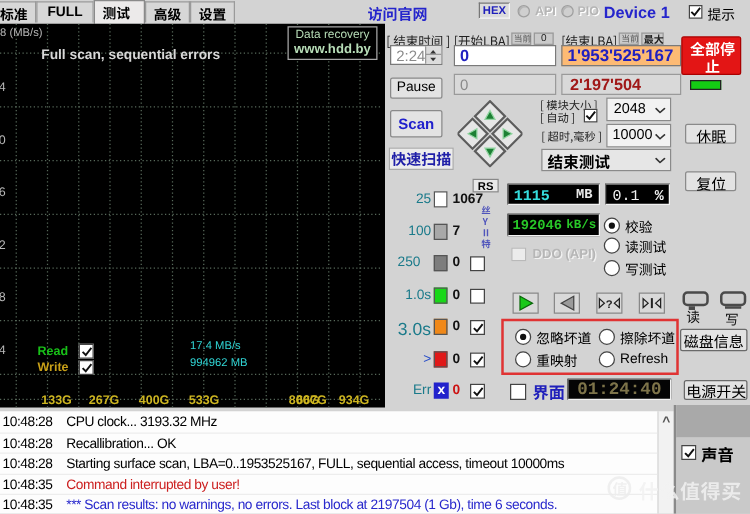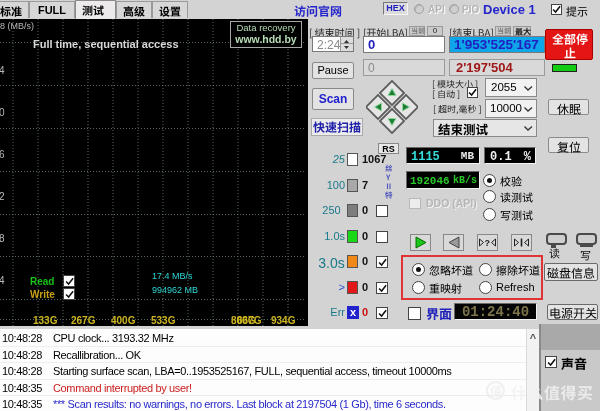--- a/index.html
+++ b/index.html
@@ -81,21 +81,21 @@
         <line x1="0" y1="300.5" x2="306" y2="300.5"></line>
       </g>
     </svg>
 <div class="abs" style="left:0;top:2px;font-size:9px;color:#b8b8b8;">8 (MB/s)</div>
 <div class="abs" style="left:-1px;top:46px;font-size:10px;color:#b8b8b8;">4</div>
 <div class="abs" style="left:-1px;top:88px;font-size:10px;color:#b8b8b8;">0</div>
 <div class="abs" style="left:-1px;top:130px;font-size:10px;color:#b8b8b8;">6</div>
 <div class="abs" style="left:-1px;top:172px;font-size:10px;color:#b8b8b8;">2</div>
 <div class="abs" style="left:-1px;top:214px;font-size:10px;color:#b8b8b8;">8</div>
 <div class="abs" style="left:-1px;top:256px;font-size:10px;color:#b8b8b8;">4</div>
-<div class="abs" style="left:33px;top:19px;font-size:11px;font-weight:bold;color:#d8d8d8;">Full time, sequential access</div>
+<div class="abs" style="left:33px;top:19px;font-size:11px;font-weight:bold;color:#d8d8d8;">Full scan, sequential errors</div>
 <div class="abs" style="left:230px;top:2px;width:72px;height:27px;background:#000;border:1px solid #a8a8a8;text-align:center;">
       <div style="font-size:9.5px;font-weight:normal;color:#b7ddb7;line-height:12px;">Data recovery</div>
       <div style="font-size:10.5px;font-weight:bold;color:#b7ddb7;line-height:11px;">www.hdd.by</div>
     </div>
 <div class="abs" style="left:30px;top:257px;font-size:10px;font-weight:bold;color:#18c018;">Read</div>
 <div class="abs" style="left:30px;top:270px;font-size:10px;font-weight:bold;color:#c8a018;">Write</div>
 <div class="abs cb" style="left:63px;top:256px;width:12px;height:12px;"></div>
 <svg style="position:absolute;left:64.5px;top:257.5px" width="9" height="9">
       <path d="M1.08 4.5 L3.6 7.0200000000000005 L8.1 1.2600000000000002" stroke="#111" stroke-width="1.5" fill="none"></path>
     </svg>
@@ -160,21 +160,21 @@
     <div style="position:absolute;right:0;top:0;width:13px;height:7px;background:#dcdcdc;border-left:1px solid #999;border-bottom:1px solid #999;"></div>
     <div style="position:absolute;right:0;bottom:0;width:13px;height:7px;background:#dcdcdc;border-left:1px solid #999;"></div>
     <svg style="position:absolute;right:4px;top:2.5px" width="5" height="3">
       <path d="M2.5 0 L5 3 L0 3 Z" fill="#333"></path>
     </svg>
     <svg style="position:absolute;right:4px;bottom:2.5px" width="5" height="3">
       <path d="M2.5 3 L5 0 L0 0 Z" fill="#333"></path>
     </svg>
   </div>
 <div class="abs" style="left:363px;top:36px;width:82px;height:17px;background:#fff;border:1px solid #7a7a7a;font-size:13px;font-weight:bold;color:#2020c0;padding:0 0 0 4px;">0</div>
-<div class="abs" style="left:449px;top:36px;width:96px;height:17px;background:#0ea5e9;border:1px solid #7a7a7a;font-size:13.5px;font-weight:bold;color:#2020c0;padding:0 0 0 4px;">1'953'525'167</div>
+<div class="abs" style="left:449px;top:36px;width:96px;height:17px;background:#fdba74;border:1px solid #7a7a7a;font-size:13.5px;font-weight:bold;color:#2020c0;padding:0 0 0 4px;">1'953'525'167</div>
 <div class="abs" style="left:363px;top:59px;width:82px;height:17px;background:#d9d9d9;border:1px solid #9a9a9a;font-size:12px;color:#8a8a8a;padding:1px 0 0 4px;">0</div>
 <div class="abs" style="left:449px;top:59px;width:96px;height:17px;background:#d9d9d9;border:1px solid #9a9a9a;font-size:13px;font-weight:bold;color:#a01818;padding:0 0 0 6px;">2'197'504</div>
 <div class="abs btn" style="left:312px;top:62px;width:42px;height:17px;font-size:11px;line-height:15px;text-align:center;color:#000;">Pause</div>
 <div class="abs btn" style="left:312px;top:88px;width:42px;height:22px;font-size:12px;font-weight:bold;color:#2020cc;line-height:20px;text-align:center;">Scan</div>
 <div class="abs" style="left:311px;top:118px;width:52px;height:18px;background:#ececec;border:1px solid #aaa;"></div>
 <svg style="position:absolute;left:313.0px;top:119.0px;" width="50.0" height="17.6" fill="#2020a8">
     <path transform="translate(0.00,12.72) scale(0.01200,-0.01200)" d="M152 850V-89H271V588C291 539 308 488 316 452L403 493C390 543 357 623 326 684L271 661V850ZM65 652C58 569 41 457 17 389L106 358C130 434 147 553 152 640ZM782 403H679C681 434 682 465 682 495V587H782ZM561 850V698H387V587H561V495C561 465 561 434 558 403H342V289H541C514 179 449 72 296 -2C324 -24 365 -69 382 -95C521 -16 597 90 638 202C692 68 772 -34 898 -92C916 -57 955 -5 984 20C857 68 775 166 725 289H962V403H899V698H682V850Z"></path>
     <path transform="translate(12.00,12.72) scale(0.01200,-0.01200)" d="M46 752C101 700 170 628 200 580L297 654C263 701 191 769 136 817ZM279 491H38V380H164V114C120 94 71 59 25 16L98 -87C143 -31 195 28 230 28C255 28 288 1 335 -22C410 -60 497 -71 617 -71C715 -71 875 -65 941 -60C943 -28 960 26 973 57C876 43 723 35 621 35C515 35 422 42 355 75C322 91 299 106 279 117ZM459 516H569V430H459ZM685 516H798V430H685ZM569 848V763H321V663H569V608H349V339H517C463 273 379 211 296 179C321 157 355 115 372 88C444 124 514 184 569 253V71H685V248C759 200 832 145 872 103L945 185C897 231 807 291 724 339H914V608H685V663H947V763H685V848Z"></path>
     <path transform="translate(24.00,12.72) scale(0.01200,-0.01200)" d="M174 844V666H41V555H174V376L28 345L59 230L174 258V40C174 26 169 21 155 21C142 21 100 20 60 22C75 -8 90 -57 94 -87C165 -87 213 -84 247 -66C280 -48 291 -18 291 39V287L419 320L404 430L291 403V555H404V666H291V844ZM423 759V649H806V445H447V327H806V87H416V-24H806V-81H921V759Z"></path>
     <path transform="translate(36.00,12.72) scale(0.01200,-0.01200)" d="M726 850V719H590V850H475V719H360V611H475V498H590V611H726V498H842V611H960V719H842V850ZM502 166H603V68H502ZM502 268V363H603V268ZM815 166V68H710V166ZM815 268H710V363H815ZM393 467V-84H502V-36H815V-79H929V467ZM141 849V660H37V550H141V371L21 342L47 227L141 254V51C141 38 136 34 124 34C112 33 77 33 41 34C55 3 69 -47 72 -76C136 -76 180 -72 210 -53C241 -35 250 -5 250 50V285L352 315L337 423L250 400V550H341V660H250V849Z"></path>
@@ -202,21 +202,21 @@
 <svg style="position:absolute;left:432.0px;top:88.0px;" width="30.1" height="13.7" fill="#222">
     <path transform="translate(0.00,9.54) scale(0.00900,-0.00900)" d="M106 -170H304V-118H174V739H304V792H106Z"></path>
     <path transform="translate(5.06,9.54) scale(0.00900,-0.00900)" d="M239 411H774V264H239ZM239 482V631H774V482ZM239 194H774V46H239ZM455 842C447 802 431 747 416 703H163V-81H239V-25H774V-76H853V703H492C509 741 526 787 542 830Z"></path>
     <path transform="translate(14.06,9.54) scale(0.00900,-0.00900)" d="M89 758V691H476V758ZM653 823C653 752 653 680 650 609H507V537H647C635 309 595 100 458 -25C478 -36 504 -61 517 -79C664 61 707 289 721 537H870C859 182 846 49 819 19C809 7 798 4 780 4C759 4 706 4 650 10C663 -12 671 -43 673 -64C726 -68 781 -68 812 -65C844 -62 864 -53 884 -27C919 17 931 159 945 571C945 582 945 609 945 609H724C726 680 727 752 727 823ZM89 44 90 45V43C113 57 149 68 427 131L446 64L512 86C493 156 448 275 410 365L348 348C368 301 388 246 406 194L168 144C207 234 245 346 270 451H494V520H54V451H193C167 334 125 216 111 183C94 145 81 118 65 113C74 95 85 59 89 44Z"></path>
     <path transform="translate(25.07,9.54) scale(0.00900,-0.00900)" d="M34 -170H233V792H34V739H164V-118H34Z"></path>
   </svg>
 <div class="abs cb" style="left:467px;top:87px;width:11px;height:11px;"></div>
 <svg style="position:absolute;left:468px;top:88px" width="9" height="9">
     <path d="M1.08 4.5 L3.6 7.0200000000000005 L8.1 1.2600000000000002" stroke="#111" stroke-width="1.6" fill="none"></path>
   </svg>
-<div class="abs" style="left:485px;top:78px;width:52px;height:19px;background:#f2f2f2;border:1px solid #8a8a8a;font-size:11.5px;padding:2px 0 0 5px;color:#000;">2055</div>
+<div class="abs" style="left:485px;top:78px;width:52px;height:19px;background:#f2f2f2;border:1px solid #8a8a8a;font-size:11.5px;padding:2px 0 0 5px;color:#000;">2048</div>
 <svg style="position:absolute;left:524px;top:86px" width="9" height="5">
     <path d="M0.5 0.5 L4.0 4 L8 0.5" stroke="#333" stroke-width="1.3" fill="none"></path>
   </svg>
 <svg style="position:absolute;left:433.0px;top:103.0px;" width="50.6" height="13.7" fill="#222">
     <path transform="translate(0.00,9.54) scale(0.00900,-0.00900)" d="M106 -170H304V-118H174V739H304V792H106Z"></path>
     <path transform="translate(5.06,9.54) scale(0.00900,-0.00900)" d="M594 348H833V164H594ZM523 411V101H908V411ZM97 389C94 213 85 55 27 -45C44 -53 75 -72 88 -81C117 -28 135 39 146 115C219 -21 339 -54 553 -54H940C944 -32 958 3 970 20C908 17 601 17 552 18C452 18 374 26 313 51V252H470V319H313V461H473C488 450 505 436 513 427C621 489 682 584 702 733H856C849 603 840 552 827 537C820 529 811 527 796 528C782 528 743 528 701 532C712 514 719 487 720 467C765 465 807 465 830 467C856 469 873 475 888 492C911 518 921 588 929 768C930 777 930 798 930 798H490V733H631C615 617 568 537 480 486V529H302V653H460V720H302V840H232V720H73V653H232V529H52V461H246V93C208 126 180 174 159 241C162 287 164 335 165 385Z"></path>
     <path transform="translate(14.06,9.54) scale(0.00900,-0.00900)" d="M474 452C527 375 595 269 627 208L693 246C659 307 590 409 536 485ZM324 402V174H153V402ZM324 469H153V688H324ZM81 756V25H153V106H394V756ZM764 835V640H440V566H764V33C764 13 756 6 736 6C714 4 640 4 562 7C573 -15 585 -49 590 -70C690 -70 754 -69 790 -56C826 -44 840 -22 840 33V566H962V640H840V835Z"></path>
     <path transform="translate(23.06,9.54) scale(0.00900,-0.00900)" d="M75 -190C165 -152 221 -77 221 19C221 86 192 126 144 126C107 126 75 102 75 62C75 22 106 -2 142 -2L153 -1C152 -61 115 -109 53 -136Z"></path>
     <path transform="translate(25.56,9.54) scale(0.00900,-0.00900)" d="M70 421V256H137V366H864V262H932V421ZM268 601H737V522H268ZM194 648V474H816V648ZM430 826C444 807 458 783 470 761H55V701H947V761H555C541 787 519 822 499 849ZM727 356C605 327 378 306 196 297C202 284 209 265 211 252C280 255 356 260 431 266V212L127 192L132 143L431 163V107L79 84L84 32L431 55V30C431 -48 464 -66 584 -66C609 -66 809 -66 837 -66C925 -66 949 -43 959 49C938 53 911 61 894 71C890 1 880 -10 830 -10C787 -10 618 -10 586 -10C518 -10 504 -3 504 30V60L905 87L900 138L504 112V168L846 191L841 239L504 217V273C601 283 691 296 759 311Z"></path>
     <path transform="translate(34.56,9.54) scale(0.00900,-0.00900)" d="M493 670C478 561 452 445 416 368C433 362 465 347 479 337C515 418 545 540 563 657ZM775 662C822 576 869 462 887 387L955 412C936 487 889 598 839 684ZM839 351C766 154 609 41 360 -11C376 -28 393 -57 401 -77C664 -14 830 112 909 329ZM633 840V221H705V840ZM372 826C297 793 165 763 53 745C61 729 71 704 74 687C117 693 164 700 210 709V558H43V488H201C161 373 93 243 30 172C42 154 60 124 68 103C118 164 170 263 210 363V-78H284V385C317 336 355 274 371 242L416 301C397 328 311 439 284 468V488H425V558H284V725C333 737 380 751 418 766Z"></path>
@@ -229,27 +229,27 @@
 <div class="abs" style="left:433px;top:119px;width:104px;height:18px;background:#e6e6e6;border:1px solid #8a8a8a;"></div>
 <svg style="position:absolute;left:437.5px;top:121.0px;" width="52.0" height="18.2" fill="#000">
     <path transform="translate(0.00,13.25) scale(0.01250,-0.01250)" d="M26 73 45 -50C152 -27 292 0 423 29L413 141C273 115 125 88 26 73ZM57 419C74 426 99 433 189 443C155 398 126 363 110 348C76 312 54 291 26 285C40 252 60 194 66 170C95 185 140 197 412 245C408 271 405 317 406 349L233 323C304 402 373 494 429 586L323 655C305 620 284 584 263 550L178 544C234 619 288 711 328 800L204 851C167 739 100 622 78 592C56 562 38 542 16 536C31 503 51 444 57 419ZM622 850V727H411V612H622V502H438V388H932V502H747V612H956V727H747V850ZM462 314V-89H579V-46H791V-85H914V314ZM579 62V206H791V62Z"></path>
     <path transform="translate(12.50,13.25) scale(0.01250,-0.01250)" d="M137 567V244H371C283 156 155 78 30 35C57 10 94 -36 113 -66C228 -18 344 61 436 154V-90H561V161C653 64 770 -18 887 -68C906 -36 945 13 973 38C848 80 719 158 631 244H872V567H561V646H931V756H561V849H436V756H71V646H436V567ZM253 461H436V350H253ZM561 461H749V350H561Z"></path>
     <path transform="translate(25.00,13.25) scale(0.01250,-0.01250)" d="M305 797V139H395V711H568V145H662V797ZM846 833V31C846 16 841 11 826 11C811 11 764 10 715 12C727 -16 741 -60 745 -86C817 -86 867 -83 898 -67C930 -51 940 -23 940 31V833ZM709 758V141H800V758ZM66 754C121 723 196 677 231 646L304 743C266 773 190 815 137 841ZM28 486C82 457 156 412 192 383L264 479C224 507 148 548 96 573ZM45 -18 153 -79C194 19 237 135 271 243L174 305C135 188 83 61 45 -18ZM436 656V273C436 161 420 54 263 -17C278 -32 306 -70 314 -90C405 -49 457 9 487 74C531 25 583 -41 607 -82L683 -34C657 9 601 74 555 121L491 83C517 144 523 210 523 272V656Z"></path>
     <path transform="translate(37.50,13.25) scale(0.01250,-0.01250)" d="M97 764C151 716 220 649 251 604L334 686C300 729 228 793 175 836ZM381 428V318H462V103L399 87L400 88C389 111 376 158 370 190L281 134V541H49V426H167V123C167 79 136 46 113 32C133 8 161 -44 169 -73C187 -53 217 -33 367 66L394 -32C480 -7 588 24 689 54L672 158L572 131V318H647V428ZM658 842 662 657H351V543H666C683 153 729 -81 855 -83C896 -83 953 -45 978 149C959 160 904 193 884 218C880 128 872 78 859 79C824 80 797 278 785 543H966V657H891L965 705C947 742 904 798 867 839L787 790C820 750 857 696 875 657H782C780 717 780 779 780 842Z"></path>
   </svg>
 <svg style="position:absolute;left:524px;top:126px" width="9" height="5">
     <path d="M0.5 0.5 L4.0 4 L8 0.5" stroke="#333" stroke-width="1.3" fill="none"></path>
   </svg>
-<div class="abs" style="left:318px;top:153px;width:27px;text-align:right;font-size:11px;color:#1a7a8a;font-style:italic;">25</div>
+<div class="abs" style="left:318px;top:153px;width:27px;text-align:right;font-size:11px;color:#1a7a8a;">25</div>
 <div class="abs" style="left:347px;top:153px;width:11px;height:13px;background:#ffffff;border:1px solid #555;"></div>
 <div class="abs" style="left:362px;top:153px;font-size:11px;font-weight:bold;color:#111;">1067</div>
 <div class="abs" style="left:318px;top:179px;width:27px;text-align:right;font-size:11px;color:#1a7a8a;">100</div>
 <div class="abs" style="left:347px;top:179px;width:11px;height:13px;background:#a8a8a8;border:1px solid #555;"></div>
 <div class="abs" style="left:362px;top:179px;font-size:11px;font-weight:bold;color:#111;">7</div>
-<div class="abs" style="left:318px;top:204px;width:27px;text-align:center;font-size:11px;color:#1a7a8a;">250</div>
+<div class="abs" style="left:318px;top:204px;width:27px;text-align:left;font-size:11px;color:#1a7a8a;">250</div>
 <div class="abs" style="left:347px;top:204px;width:11px;height:13px;background:#7d7d7d;border:1px solid #555;"></div>
 <div class="abs" style="left:362px;top:204px;font-size:11px;font-weight:bold;color:#111;">0</div>
 <div class="abs cb" style="left:376px;top:205px;width:12px;height:12px;"></div>
 <div class="abs" style="left:318px;top:230px;width:27px;text-align:right;font-size:11px;color:#1a7a8a;">1.0s</div>
 <div class="abs" style="left:347px;top:230px;width:11px;height:13px;background:#18d818;border:1px solid #555;"></div>
 <div class="abs" style="left:362px;top:230px;font-size:11px;font-weight:bold;color:#111;">0</div>
 <div class="abs cb" style="left:376px;top:231px;width:12px;height:12px;"></div>
 <div class="abs" style="left:318px;top:255px;width:27px;text-align:center;font-size:14px;color:#1a7a8a;">3.0s</div>
 <div class="abs" style="left:347px;top:255px;width:11px;height:13px;background:#f08818;border:1px solid #555;"></div>
 <div class="abs" style="left:362px;top:255px;font-size:11px;font-weight:bold;color:#111;">0</div>
@@ -282,21 +282,21 @@
     <path transform="translate(0.00,7.95) scale(0.00750,-0.00750)" d="M260 0H409V743H260ZM591 0H740V743H591Z"></path>
   </svg>
 <svg style="position:absolute;left:384.8px;top:190.0px;" width="9.5" height="11.8" fill="#5055bb">
     <path transform="translate(0.00,7.95) scale(0.00750,-0.00750)" d="M456 201C498 153 547 86 567 43L658 105C636 148 585 210 543 255H746V46C746 33 741 30 725 29C710 29 656 29 608 31C624 -2 639 -54 643 -88C716 -88 772 -86 810 -68C849 -49 860 -16 860 44V255H958V365H860V456H968V567H746V652H925V761H746V850H632V761H458V652H632V567H401V456H746V365H420V255H540ZM75 771C68 649 51 518 24 438C48 428 92 407 112 393C124 433 135 484 144 540H199V327C138 311 83 297 39 287L64 165L199 206V-90H313V241L400 268L391 379L313 358V540H390V655H313V849H199V655H160L169 753Z"></path>
   </svg>
 <div class="abs sunken" style="left:406px;top:147px;width:74px;height:17px;background:#000;">
     <span style="position:absolute;left:4px;top:2px;font-family:'Liberation Mono',monospace;font-size:12px;font-weight:bold;color:#35dede;">1115</span>
     <span style="position:absolute;right:5px;top:2px;font-family:'Liberation Mono',monospace;font-size:11px;font-weight:bold;color:#e8e8e8;">MB</span>
   </div>
 <div class="abs sunken" style="left:484px;top:147px;width:52px;height:17px;background:#000;">
-    <span style="position:absolute;left:5px;top:2px;font-family:'Liberation Mono',monospace;font-size:12px;font-weight:bold;color:#f0f0f0;">0.1</span>
+    <span style="position:absolute;left:5px;top:2px;font-family:'Liberation Mono',monospace;font-size:12px;font-weight:normal;color:#f0f0f0;">0.1</span>
     <span style="position:absolute;right:4px;top:2px;font-family:'Liberation Mono',monospace;font-size:12px;font-weight:bold;color:#f0f0f0;">%</span>
   </div>
 <div class="abs sunken" style="left:406px;top:171px;width:74px;height:18px;background:#000;">
     <span style="position:absolute;left:3px;top:3px;font-family:'Liberation Mono',monospace;font-size:11px;font-weight:bold;color:#28c828;">192046</span>
     <span style="position:absolute;right:2px;top:3px;font-family:'Liberation Mono',monospace;font-size:10px;font-weight:bold;color:#28c828;">kB/s</span>
   </div>
 <div class="abs" style="left:409px;top:198px;width:12px;height:11px;background:#ececec;border:1px solid #b9b9b9;"></div>
 <div class="abs" style="left:426px;top:197px;font-size:10.5px;font-weight:bold;color:#b6b6b6;text-shadow:1px 1px 0 #f2f2f2;">DDO (API)</div>
 <div class="abs" style="left:483px;top:174px;width:13px;height:13px;border-radius:50%;background:#fff;border:1px solid #444;"></div>
 <div class="abs" style="left:487px;top:178px;width:5px;height:5px;border-radius:50%;background:#111;"></div>

